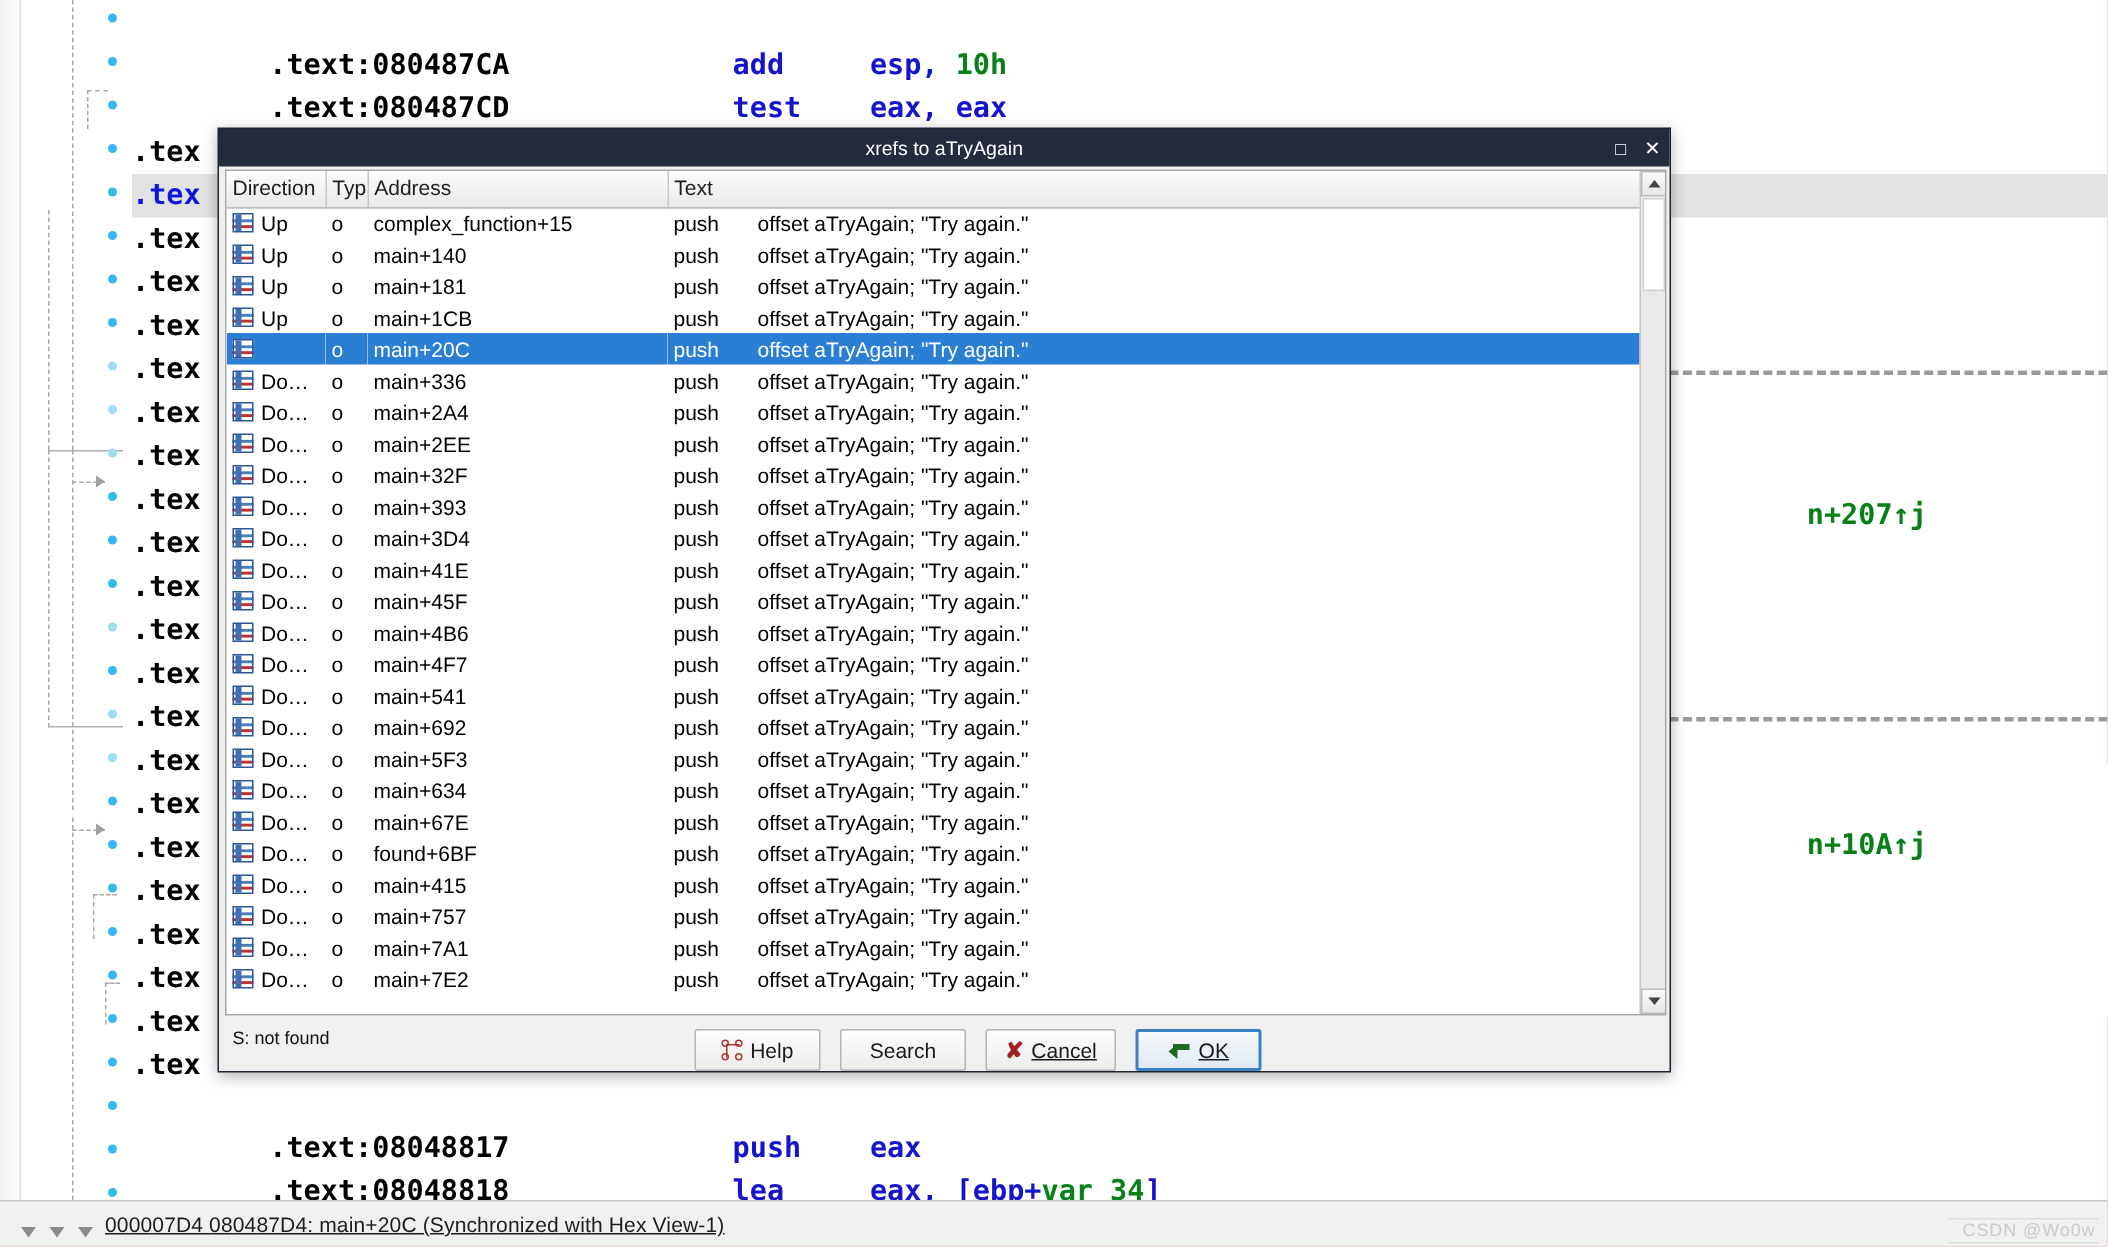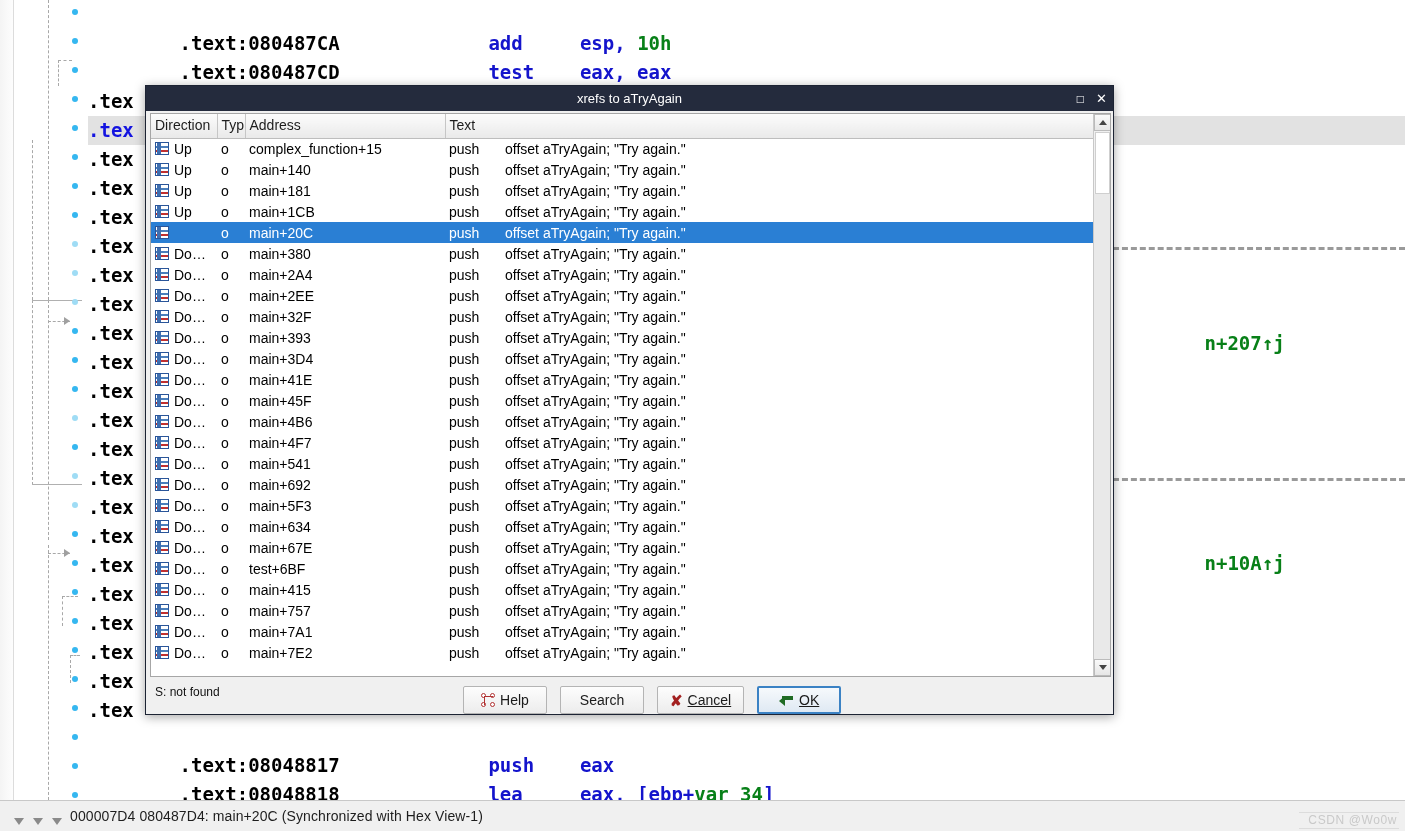--- a/index.html
+++ b/index.html
@@ -62,21 +62,21 @@
     position: absolute; border-top: 3px dashed #9a9a9a; height: 0;
   }
 
   
   .ida-status {
     position: absolute; left: 0; bottom: 0; width: 1405px; height: 31px;
     background: #f0f0f0; border-top: 1px solid #c8c8c8;
     font-size: 14px; color: #1d1d1d;
     display: flex; align-items: center; padding-left: 70px;
   }
-  .statusbar-text { letter-spacing: 0.1px; }
+  .statusbar-text { letter-spacing: 0.1px; text-decoration: underline; }
   .triangles {
     position: absolute; left: 14px; bottom: 6px; display: flex; gap: 9px;
   }
   .tri {
     width: 0; height: 0; border-left: 5px solid transparent;
     border-right: 5px solid transparent; border-top: 7px solid #8a8a8a;
   }
   .watermark {
     position: absolute; right: 8px; bottom: 4px;
     font-size: 12px; color: #c9c9c9; letter-spacing: 0.6px;
@@ -450,21 +450,21 @@
                 </td>
               </tr>
               <tr class="row">
                 <td class="col-dir">
                   <div class="cell-dir">
                     <span class="xicon"></span>
                     <span>Do…</span>
                   </div>
                 </td>
                 <td class="col-typ">o</td>
-                <td class="col-addr">main+380</td>
+                <td class="col-addr">main+336</td>
                 <td class="col-text">
                   <div class="cell-text-inner">
                     <span class="txt-push">push</span>
                     <span>offset aTryAgain; "Try again."</span>
                   </div>
                 </td>
               </tr>
               <tr class="row">
                 <td class="col-dir">
                   <div class="cell-dir">
@@ -690,21 +690,21 @@
                 </td>
               </tr>
               <tr class="row">
                 <td class="col-dir">
                   <div class="cell-dir">
                     <span class="xicon"></span>
                     <span>Do…</span>
                   </div>
                 </td>
                 <td class="col-typ">o</td>
-                <td class="col-addr">test+6BF</td>
+                <td class="col-addr">found+6BF</td>
                 <td class="col-text">
                   <div class="cell-text-inner">
                     <span class="txt-push">push</span>
                     <span>offset aTryAgain; "Try again."</span>
                   </div>
                 </td>
               </tr>
               <tr class="row">
                 <td class="col-dir">
                   <div class="cell-dir">

